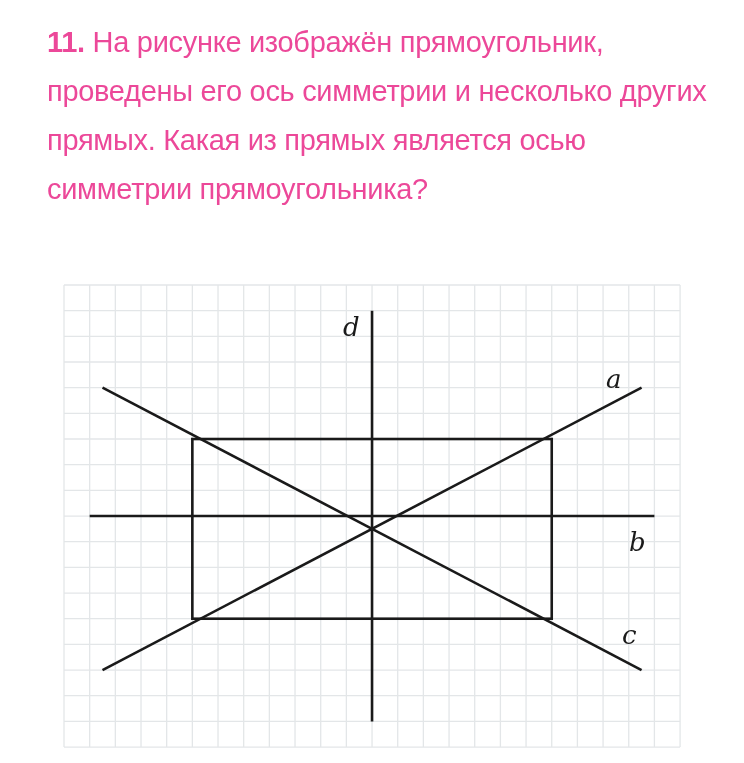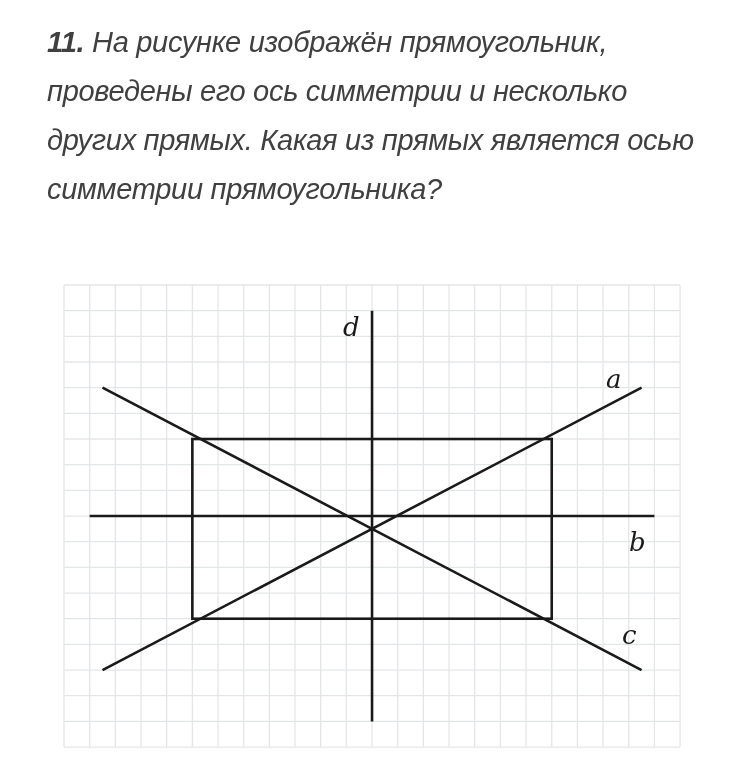--- a/index.html
+++ b/index.html
@@ -1,22 +1,21 @@
 <!DOCTYPE html>
 <html><head>
 <meta charset="utf-8">
 <style>
   html, body { margin: 0; padding: 0; background: #ffffff; }
   body { width: 744px; height: 763px; position: relative; overflow: hidden; }
   .task {
     position: absolute; left: 47px; top: 18px; width: 660px;
     font-family: "Liberation Sans", "DejaVu Sans", sans-serif;
-    font-size: 29px; line-height: 49px; color: #404040;
+    font-size: 29px; line-height: 49px; color: #ec4899;
     letter-spacing: -0.3px;
-    font-style: italic;
   }
   .task .num { font-weight: bold; }
   .figure { position: absolute; left: 0; top: 0; width: 744px; height: 763px; }
   .lbl { font-family: "DejaVu Serif", "Liberation Serif", serif; font-style: italic; font-size: 26px; fill: #1a1a1a; }
 </style>
 </head>
 <body>
 
 <div class="task">
   <span class="num">11.</span>

